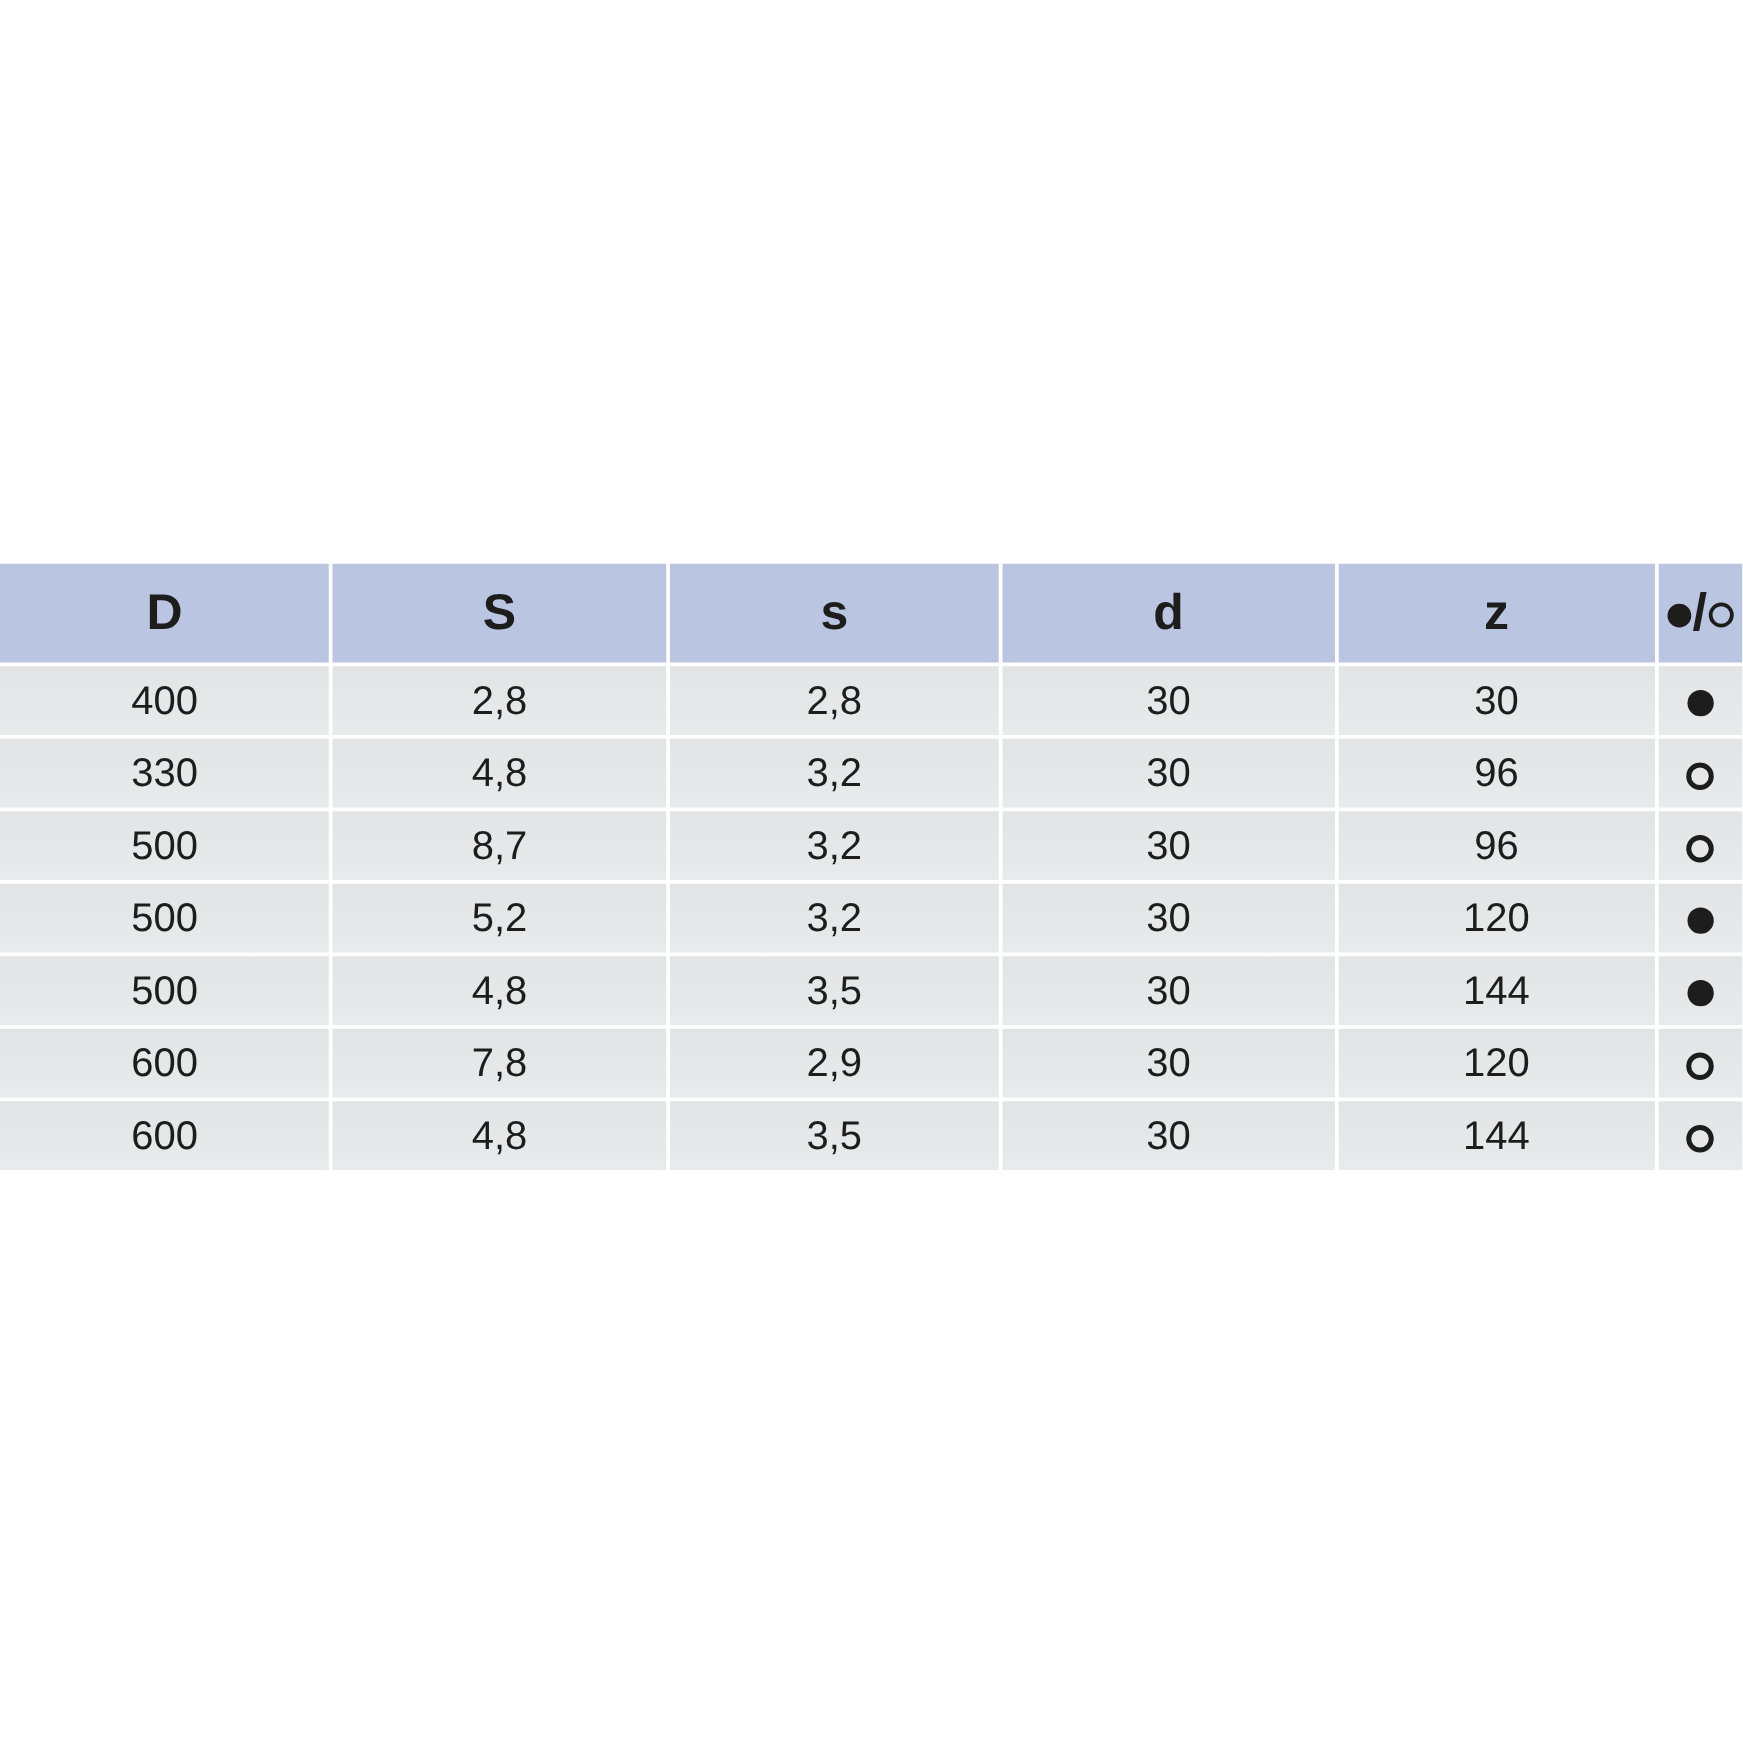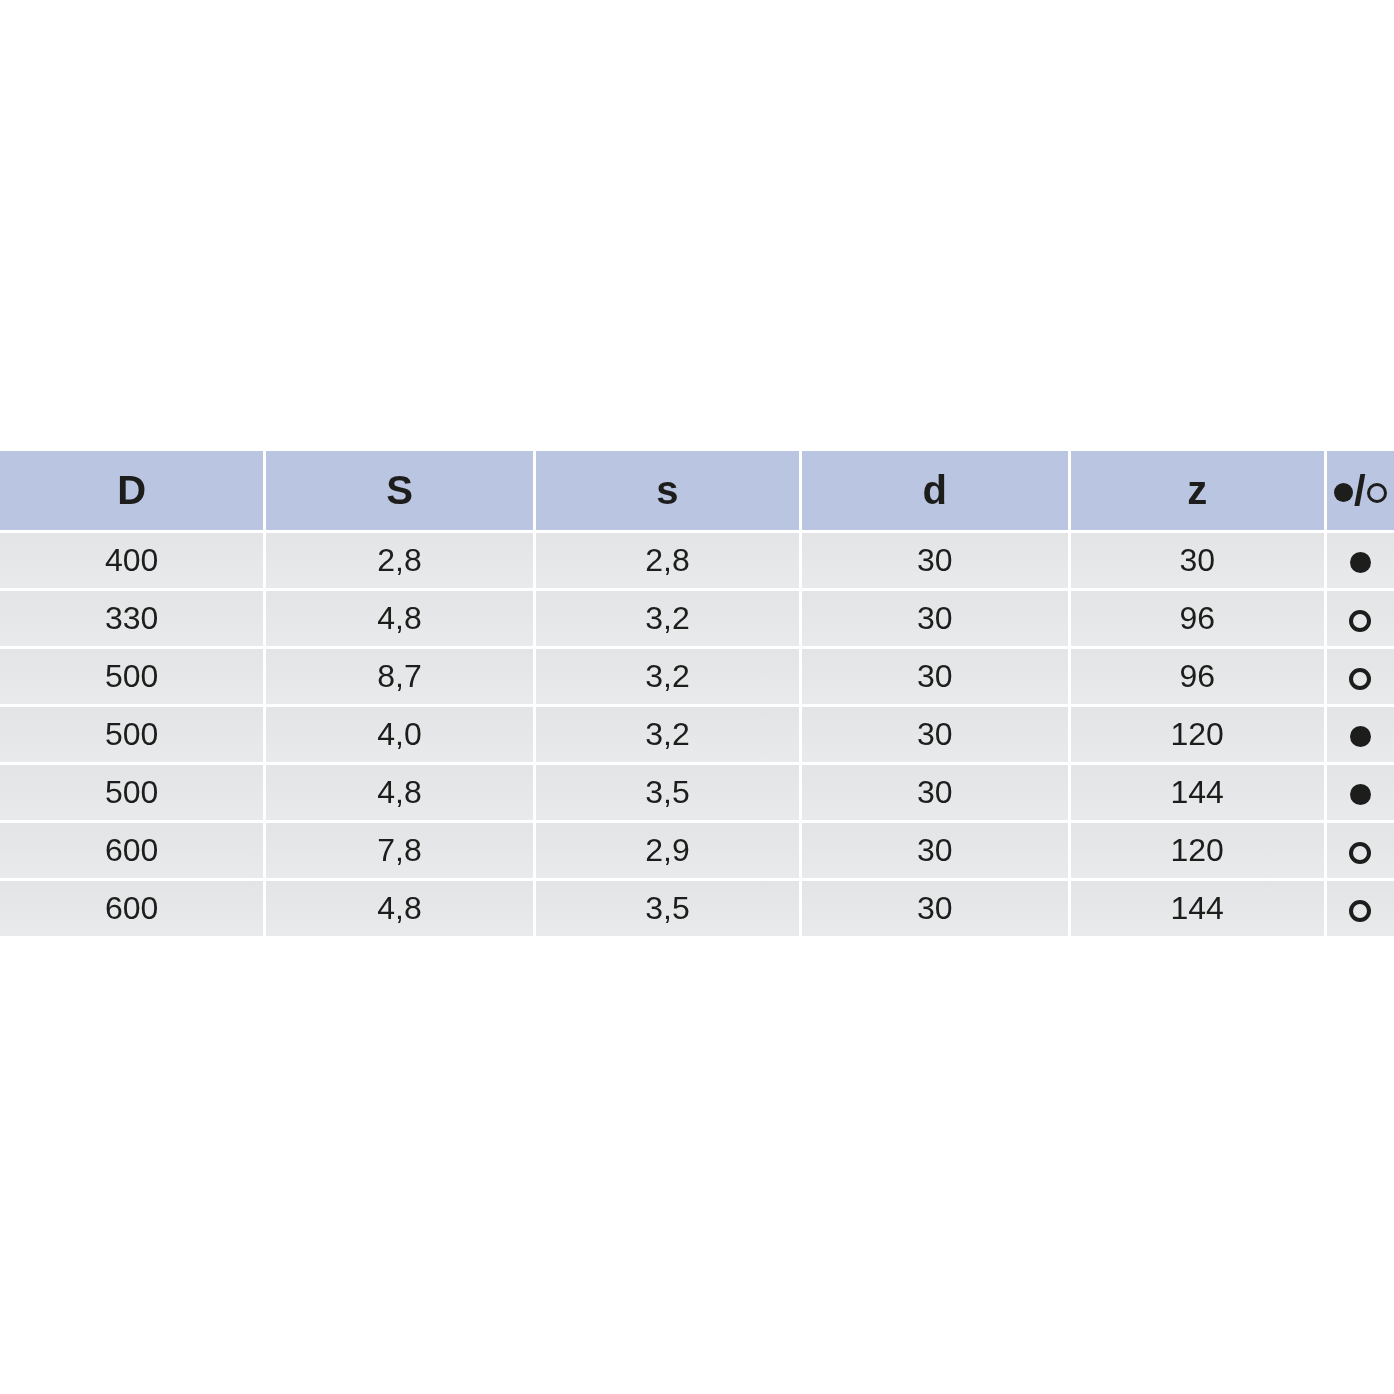--- a/index.html
+++ b/index.html
@@ -131,21 +131,21 @@
           <tr>
             <td>500</td>
             <td>8,7</td>
             <td>3,2</td>
             <td>30</td>
             <td>96</td>
             <td><span class="dot open"></span></td>
           </tr>
           <tr>
             <td>500</td>
-            <td>4,0</td>
+            <td>5,2</td>
             <td>3,2</td>
             <td>30</td>
             <td>120</td>
             <td><span class="dot filled"></span></td>
           </tr>
           <tr>
             <td>500</td>
             <td>4,8</td>
             <td>3,5</td>
             <td>30</td>

